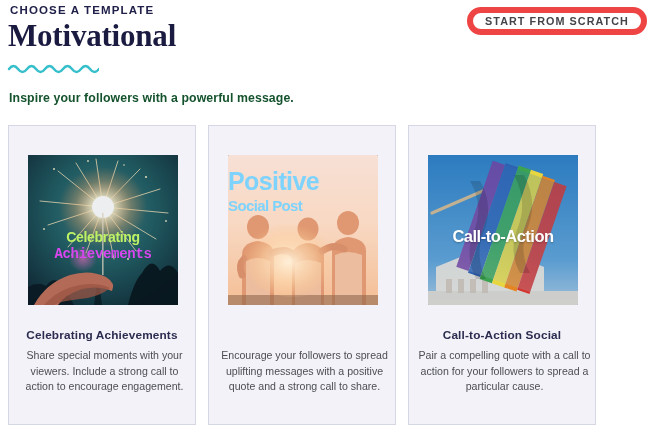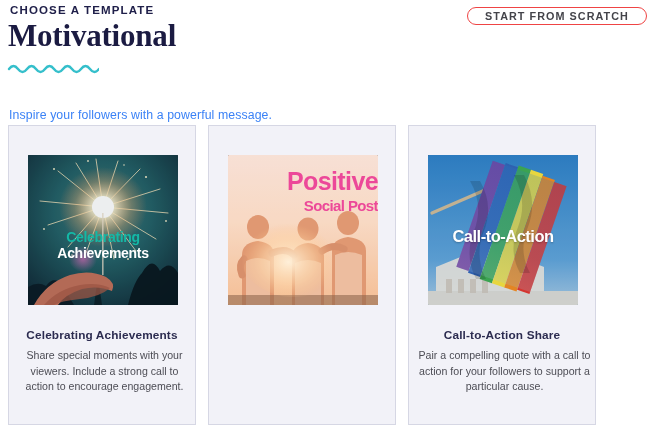--- a/index.html
+++ b/index.html
@@ -46,32 +46,33 @@
   .wave {
     position: absolute;
     left: 7px;
     top: 60px;
     width: 92px;
     height: 14px;
   }
   .subtitle {
     position: absolute;
     left: 9px;
-    top: 108px;
+    top: 91px;
     font-size: 12.3px;
-    color: #3b82f6;
+    color: #14532d;
     letter-spacing: 0.1px;
+    font-weight: bold;
   }
   .scratch-btn {
     position: absolute;
     left: 467px;
     top: 7px;
     width: 180px;
-    height: 18px;
-    border: 1px solid #ef4444;
+    height: 28px;
+    border: 6px solid #ef4444;
     border-radius: 14px;
     background: #ffffff;
     color: #44444a;
     font-size: 10.8px;
     font-weight: bold;
     letter-spacing: 1.05px;
     display: flex;
     align-items: center;
     justify-content: center;
     cursor: pointer;
@@ -138,28 +139,28 @@
     font-family: "Liberation Sans", sans-serif;
   }
   .ov1 {
     left: 0; right: 0;
     top: 74px;
     text-align: center;
     font-size: 14px;
     font-weight: bold;
     letter-spacing: -0.3px;
   }
-  .ov1 .w { color: #14b8a6; }
-  .ov1 .g { color: #ffffff; }
+  .ov1 .w { color: #bef264; }
+  .ov1 .g { color: #d946ef; font-family: Liberation Mono, monospace; }
 
   .ov2 {
     left: 0; right: 0;
     top: 14px;
-    text-align: right;
-    color: #ec4899;
+    text-align: left;
+    color: #7dd3fc;
     font-weight: bold;
     letter-spacing: -0.6px;
   }
   .ov2 .l1 { font-size: 25px; line-height: 25px; display:block; }
   .ov2 .l2 { font-size: 15px; line-height: 23px; display:block; }
 
   .ov3 {
     left: 0; right: 0;
     top: 72px;
     text-align: center;
@@ -309,20 +310,21 @@
         <rect x="0" y="140" width="150" height="10" fill="#6e4630" opacity=".55"></rect>
 
         <ellipse cx="66" cy="96" rx="56" ry="46" fill="url(#sun2)"></ellipse>
         <rect width="150" height="150" fill="#ffd9b8" opacity=".18"></rect>
       </svg>
       <div class="ov ov2">
         <span class="l1">Positive</span>
         <span class="l2">Social Post</span>
       </div>
     </div>
+    <div class="card-desc">Encourage your followers to spread uplifting messages with a positive quote and a strong call to share.</div>
   </div>
 
   <div class="card">
     <div class="thumb">
       <svg viewBox="0 0 150 150" aria-hidden="true">
         <defs>
           <linearGradient id="sky3" x1="0" y1="0" x2="0" y2="1">
             <stop offset="0%" stop-color="#2d7fc4"></stop>
             <stop offset="70%" stop-color="#5ea2d6"></stop>
             <stop offset="100%" stop-color="#a7c7df"></stop>
@@ -358,17 +360,17 @@
         <g opacity=".14" fill="#000">
           <path d="M52,26 q14,24 4,50 q-10,24 2,48 l-10,0 q-12,-24 -2,-48 q10,-26 -4,-50 z"></path>
           <path d="M96,20 q14,26 4,52 q-10,24 2,46 l-10,0 q-12,-22 -2,-46 q10,-26 -4,-52 z"></path>
         </g>
         <rect width="150" height="150" fill="#1b4a78" opacity=".06"></rect>
       </svg>
       <div class="ov ov3">
         <span class="l1">Call-to-Action</span>
       </div>
     </div>
-    <div class="card-title">Call-to-Action Share</div>
-    <div class="card-desc">Pair a compelling quote with a call to action for your followers to support a particular cause.</div>
+    <div class="card-title">Call-to-Action Social</div>
+    <div class="card-desc">Pair a compelling quote with a call to action for your followers to spread a particular cause.</div>
   </div>
 
 </div>
 
 </body></html>

